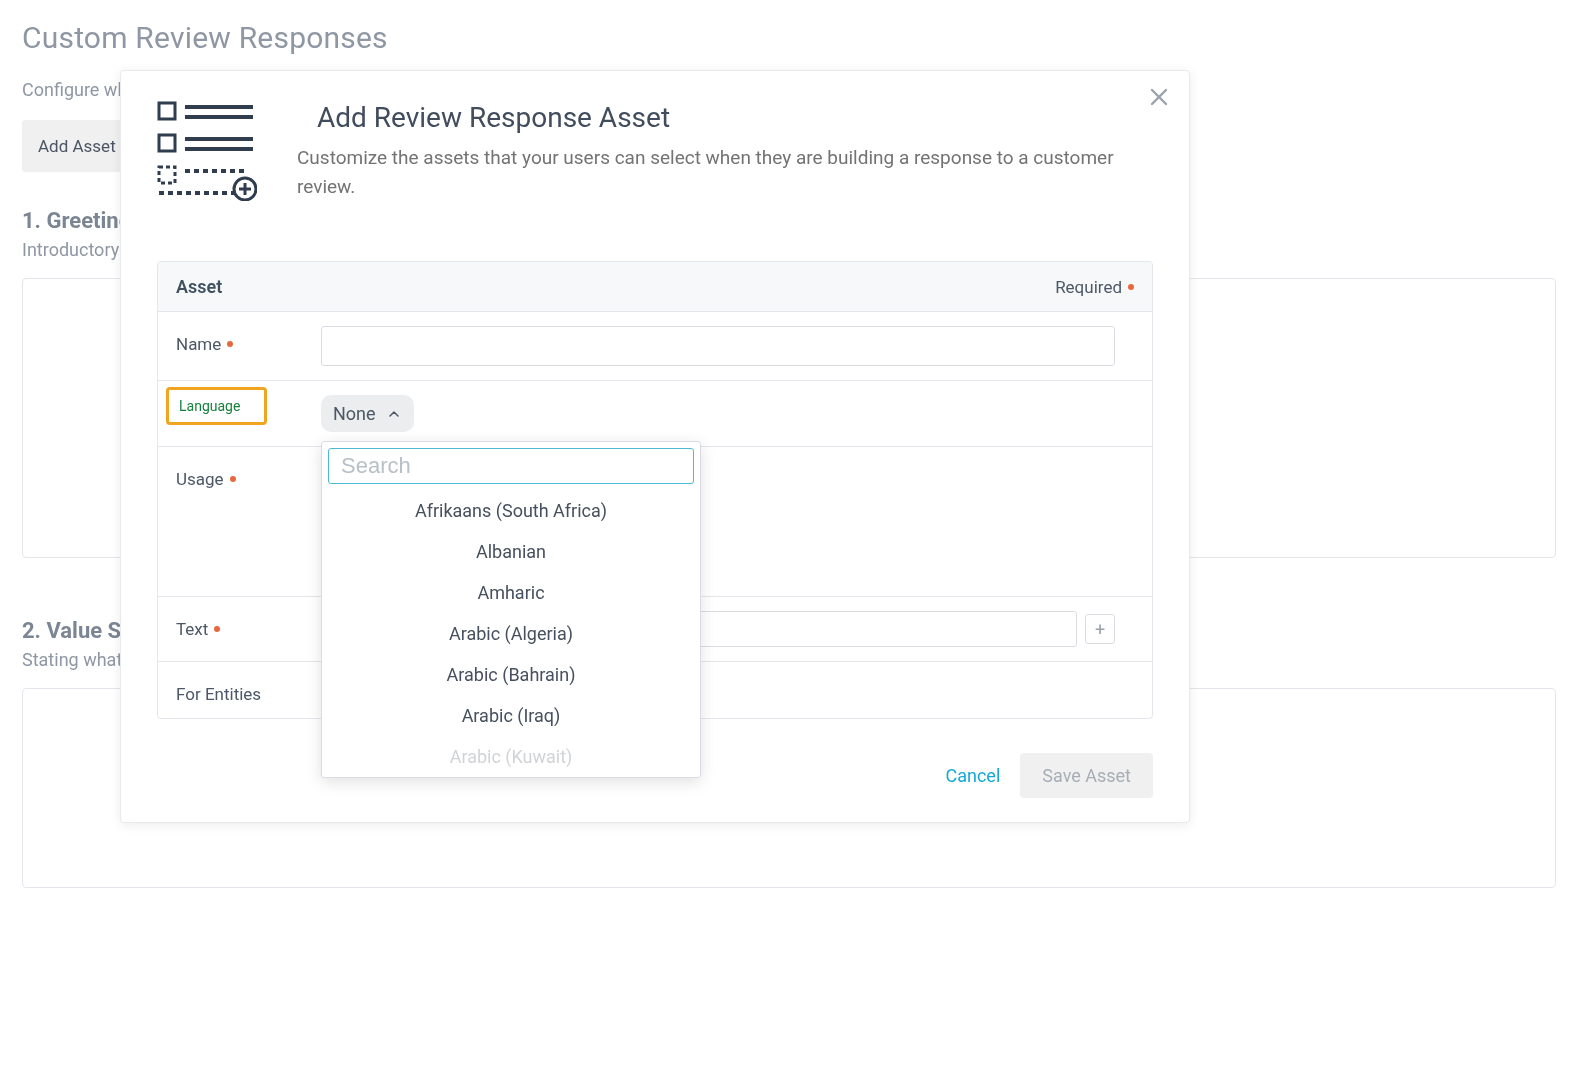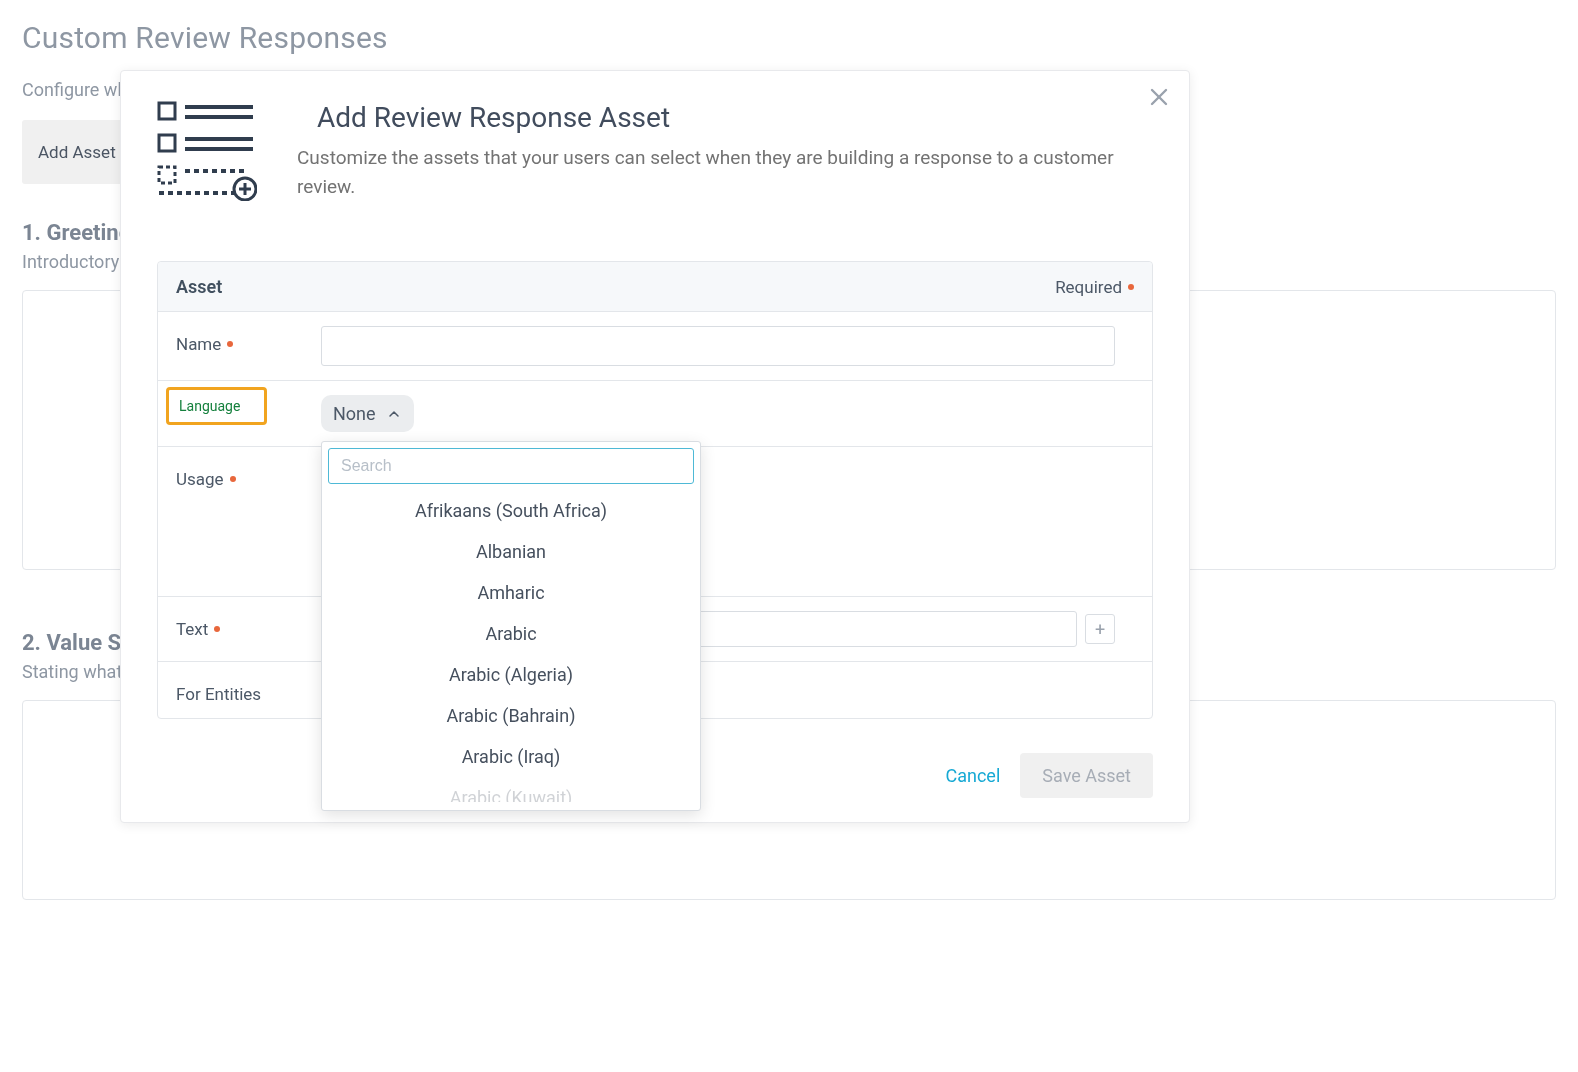--- a/index.html
+++ b/index.html
@@ -23,21 +23,21 @@
     letter-spacing: 0.2px;
   }
   .page-subtitle {
     font-size: 18px;
     color: #8e97a3;
     margin-top: 24px;
   }
   .add-asset-btn {
     display: inline-block;
     margin-top: 20px;
-    padding: 22px 16px;
+    padding: 16px 16px;
     background: #f0f0f0;
     border-radius: 3px;
     font-size: 17px;
     color: #4b5563;
   }
   .section-heading {
     margin-top: 36px;
     font-size: 22px;
     font-weight: 700;
     color: #7b8593;
@@ -191,21 +191,21 @@
     border: 1px solid #4eb9d6;
     border-radius: 3px;
     background: #fff;
     display:flex;
     align-items:center;
     padding: 0 10px;
   }
   .dropdown-search input {
     border:none; outline:none;
     width:100%;
-    font-size:16px;
+    font-size:22px;
     color:#4c5867;
     caret-color:#4eb9d6;
   }
   .dropdown-search input::placeholder { color:#b7bfc8; }
 
   .dropdown-list { max-height: 312px; overflow:hidden;text-align:center; }
   .dropdown-item {
     padding: 10px 24px;
     font-size: 18px;
     color: #46505e;
@@ -345,21 +345,20 @@
           </div>
 
           <div class="dropdown">
             <div class="dropdown-search">
               <input type="text" placeholder="Search" style="">
             </div>
             <div class="dropdown-list">
               <div class="dropdown-item">Afrikaans (South Africa)</div>
               <div class="dropdown-item">Albanian</div>
               <div class="dropdown-item">Amharic</div>
-              <div class="dropdown-item">Arabic</div>
               <div class="dropdown-item">Arabic (Algeria)</div>
               <div class="dropdown-item">Arabic (Bahrain)</div>
               <div class="dropdown-item">Arabic (Iraq)</div>
               <div class="dropdown-item" style="opacity:.25">Arabic (Kuwait)</div>
             </div>
           </div>
         </div>
       </div>
 
       <div class="form-row row-usage">

